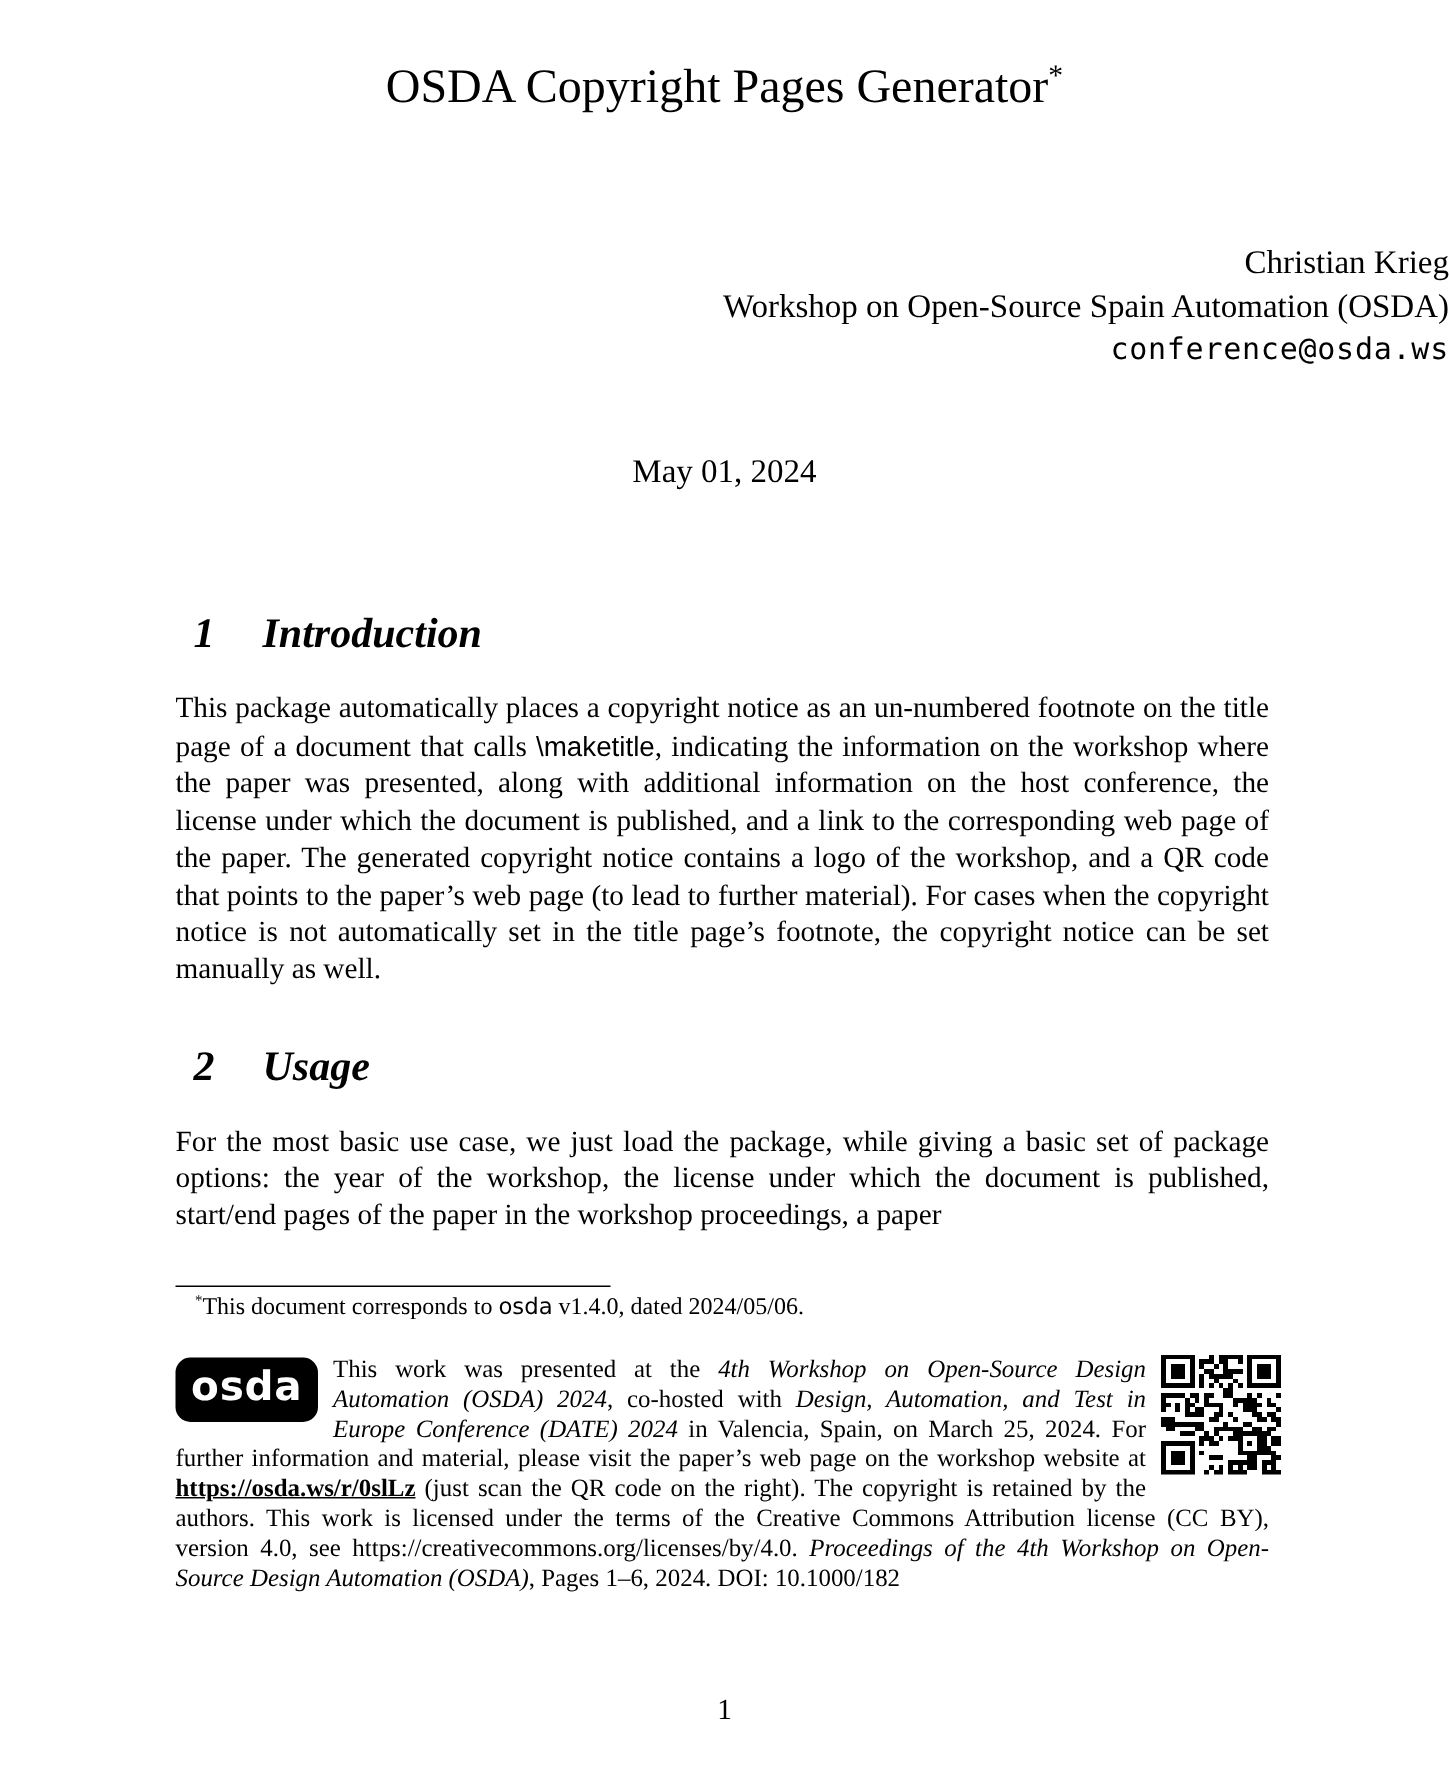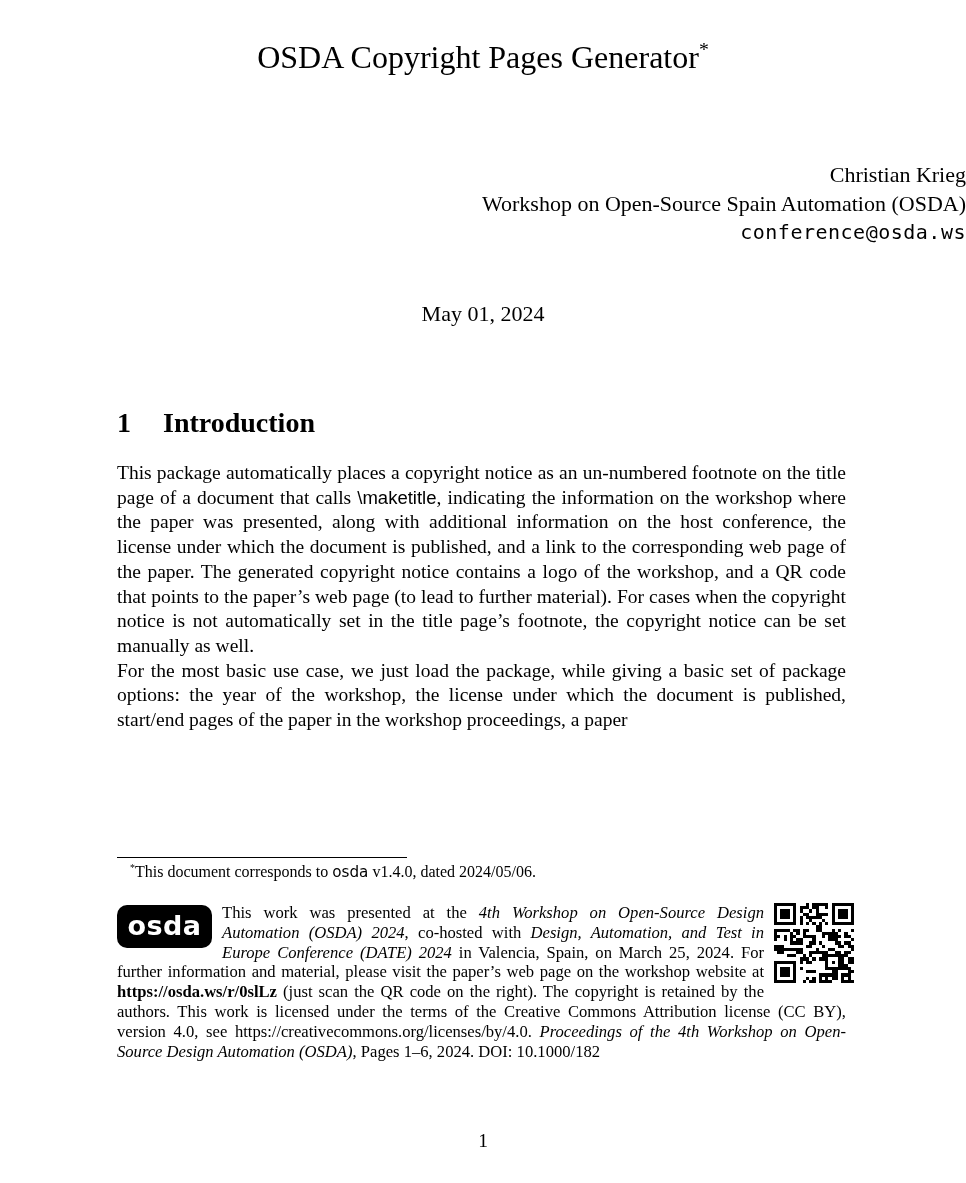--- a/index.html
+++ b/index.html
@@ -14,41 +14,41 @@
   
   .title-block{position:absolute;top:34px;left:0;width:100%;text-align:center;}
   .title-line{font-size:32px;line-height:47px;}
   
   .author-block{position:absolute;top:160px;left:0;width:100%;text-align:right;font-size:22px;line-height:29px;}
   .email{font-family:"DejaVu Sans Mono","Liberation Mono",monospace;font-size:20px;letter-spacing:0.5px;}
   
   .date{position:absolute;top:277px;left:0;width:100%;text-align:center;font-size:22px;margin-top:24px;}
   
   .main{position:absolute;top:406px;left:117px;width:729px;}
-  h2.section{font-size:28px;font-weight:bold;margin:0 0 21px 0;line-height:34px;}
+  h2.section{font-size:28px;font-weight:bold;margin:0 0 21px 12px;line-height:34px;font-style:italic;}
   h2.section .sec-num{display:inline-block;min-width:46px;}
   h2.mt{margin-top:35px;}
   p.body-par{font-size:19.5px;line-height:24.7px;text-align:justify;margin:0;}
   
   .footnote-rule{position:absolute;top:857px;left:117px;width:290px;height:1.4px;background:#000;}
   .footnote{position:absolute;top:862px;left:117px;width:729px;font-size:16px;line-height:19px;text-indent:13px;}
   .notice{position:absolute;top:903px;left:117px;width:729px;font-size:16.6px;line-height:19.8px;text-align:justify;}
   .osda-logo{float:left;width:95px;height:43px;border-radius:10px;background:#000;
     margin:2px 10px 2px 0;display:flex;align-items:center;justify-content:center;}
   .osda-logo span{color:#fff;font-family:"DejaVu Sans",sans-serif;font-weight:bold;
     font-size:27px;letter-spacing:0.5px;transform:translateY(-1.5px);}
   .qr{float:right;width:80px;height:80px;margin:0 -8px 5px 10px;}
   .qr svg{display:block;width:80px;height:80px;}
   
   .page-number{position:absolute;top:1130px;left:0;width:100%;text-align:center;font-size:19.5px;}
   
   .seg-sans{font-family:"DejaVu Sans","Liberation Sans",sans-serif;font-size:0.95em;}
   .seg-mono{font-family:Liberation Sans, sans-serif;font-size:0.95em;}
   .seg-italic{font-style:italic;}
-  .seg-bold{font-weight:bold;}
+  .seg-bold{font-weight:bold;text-decoration:underline;}
   .seg-sup{vertical-align:super;font-size:0.62em;line-height:0;}
 </style>
 </head>
 <body>
 
 <div class="page">
 
   <div class="title-block">
     <div class="title-line"><span>OSDA Copyright Pages Generator</span><span class="seg-sup">*</span></div>
   </div>
@@ -58,20 +58,21 @@
     <div>Workshop on Open-Source Spain Automation (OSDA)</div>
     <div class="email">conference@osda.ws</div>
   </div>
 
   <div class="date">May 01, 2024</div>
 
   <div class="main">
     <h2 class="section"><span class="sec-num">1</span><span>Introduction</span></h2>
     <p class="body-par"><span>This package automatically places a copyright notice as an un-numbered footnote on the title page of a document that calls </span><span class="seg-mono">\maketitle</span><span>, indicating the information on the workshop where the paper was presented, along with additional information on the host conference, the license under which the document is published, and a link to the corresponding web page of the paper. The generated copyright notice contains a logo of the workshop, and a QR code that points to the paper’s web page (to lead to further material). For cases when the copyright notice is not automatically set in the title page’s footnote, the copyright notice can be set manually as well.</span></p>
 
+    <h2 class="section mt"><span class="sec-num">2</span><span>Usage</span></h2>
     <p class="body-par"><span>For the most basic use case, we just load the package, while giving a basic set of package options: the year of the workshop, the license under which the document is published, start/end pages of the paper in the workshop proceedings, a paper</span></p>
   </div>
 
   <div class="footnote-rule"></div>
 
   <div class="footnote"><span class="seg-sup">*</span><span>This document corresponds to </span><span class="seg-sans">osda</span><span> v1.4.0, dated 2024/05/06.</span></div>
 
   <div class="notice">
     <div class="osda-logo">
         <span>osda</span>

